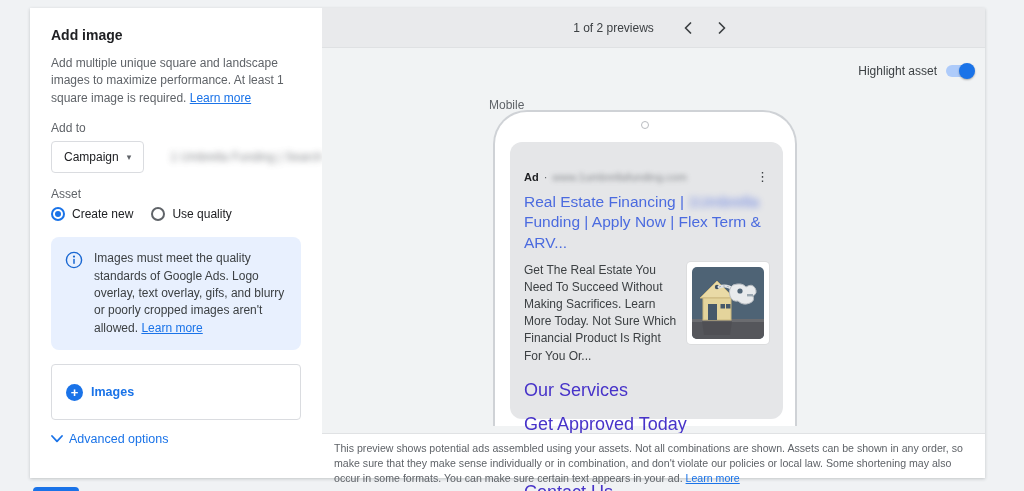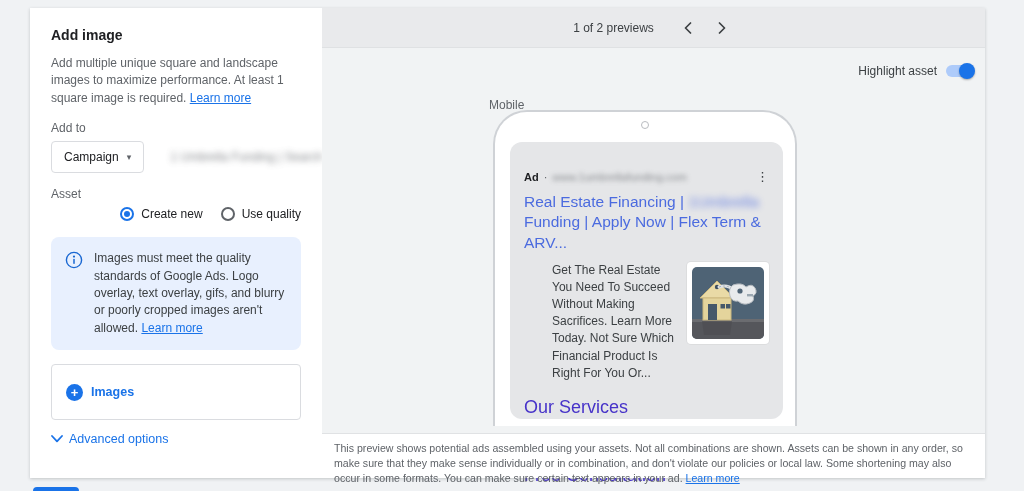--- a/index.html
+++ b/index.html
@@ -14,21 +14,21 @@
   .panel-title { font-size:14px; font-weight:bold; color:#202124; margin-bottom:12px; }
   .panel-desc { font-size:12px; line-height:1.45; color:#5f6368; margin-bottom:14px; }
   a.link { color:#1a73e8; text-decoration:underline; cursor:pointer; }
   .field-label { font-size:12px; color:#5f6368; margin-bottom:6px; }
   .addto-row { display:flex; align-items:center; margin-bottom:14px; }
   .dropdown { display:flex; align-items:center; gap:8px; background:#fff; border:1px solid #dadce0; border-radius:4px;
               padding:8px 12px; font-size:12px; color:#202124; cursor:pointer; font-family:inherit; }
   .dd-arrow { font-size:9px; color:#5f6368; }
   .vdiv { width:1px; height:22px; background:#e0e0e0; margin:0 12px 0 14px; }
   .blurred { filter:blur(3px); opacity:.75; color:#5f6368; font-size:12px; white-space:nowrap; }
-  .radios { display:flex; align-items:center; gap:18px; margin-bottom:16px;justify-content:flex-end; }
+  .radios { display:flex; align-items:center; gap:18px; margin-bottom:16px; }
   .radio-opt { display:flex; align-items:center; gap:7px; font-size:12px; color:#202124; cursor:pointer; }
   .radio { width:14px; height:14px; border-radius:50%; border:2px solid #5f6368; display:inline-block; position:relative; flex:none; }
   .radio.checked { border-color:#1a73e8; }
   .radio.checked::after { content:""; position:absolute; left:2px; top:2px; width:6px; height:6px; border-radius:50%; background:#1a73e8; }
   .info-box { background:#e8f0fe; border-radius:8px; padding:13px 14px; display:flex; gap:11px; margin-bottom:14px; }
   .info-box p { font-size:12px; line-height:1.45; color:#3c4043; }
   .info-icon { flex:none; margin-top:1px; }
   .images-box { border:1px solid #dadce0; border-radius:4px; height:56px; display:flex; align-items:center; padding:0 14px; margin-bottom:12px; }
   .images-btn { display:flex; align-items:center; gap:8px; background:none; border:none; color:#1a73e8; font-size:12.5px;
                 font-weight:bold; cursor:pointer; font-family:inherit; }
@@ -56,21 +56,21 @@
   .ad-card { position:absolute; left:15px; top:30px; width:273px; height:277px; background:#e5e6e8; border-radius:12px;
              padding:28px 14px; }
   .ad-header { display:flex; align-items:center; font-size:11px; color:#202124; margin-bottom:9px; }
   .ad-badge { font-weight:bold; }
   .ad-sep { margin:0 5px; color:#5f6368; }
   .ad-url { filter:blur(2.5px); opacity:.7; color:#5f6368; font-size:11px; white-space:nowrap; overflow:hidden; max-width:160px; }
   .kebab { margin-left:auto; color:#3c4043; font-size:13px; cursor:pointer; line-height:1; letter-spacing:0; }
   .ad-headline { font-size:15.5px; line-height:1.32; color:#4b6bdf; margin-bottom:9px; cursor:pointer; }
   .blur-inline { filter:blur(3.5px); opacity:.8; }
   .ad-body { display:flex; gap:10px; align-items:flex-start; }
-  .ad-desc { font-size:12px; line-height:1.42; color:#3c4043; flex:1;margin-left:28px; }
+  .ad-desc { font-size:12px; line-height:1.42; color:#3c4043; flex:1; }
   .asset-img { flex:none; background:#fff; border-radius:4px; padding:5px; box-shadow:0 0 0 1px rgba(0,0,0,.04); }
   .asset-img svg { display:block; border-radius:5px; }
   .sitelinks { margin-top:15px; display:flex; flex-direction:column; gap:13px; }
   .sitelink { font-size:18px; color:#4733c9; cursor:pointer; }
 
   .preview-footer { position:absolute; left:0; right:0; top:385px; height:45px; background:#fff; border-top:1px solid #e0e2e4;
                     padding:7px 12px; font-size:10.6px; line-height:1.42; color:#5f6368; z-index:5; }
   .preview-footer a.link { font-size:10.6px; }
 
   .partial-btn { position:absolute; left:33px; top:487px; width:46px; height:12px; background:#1a73e8; border-radius:4px;

